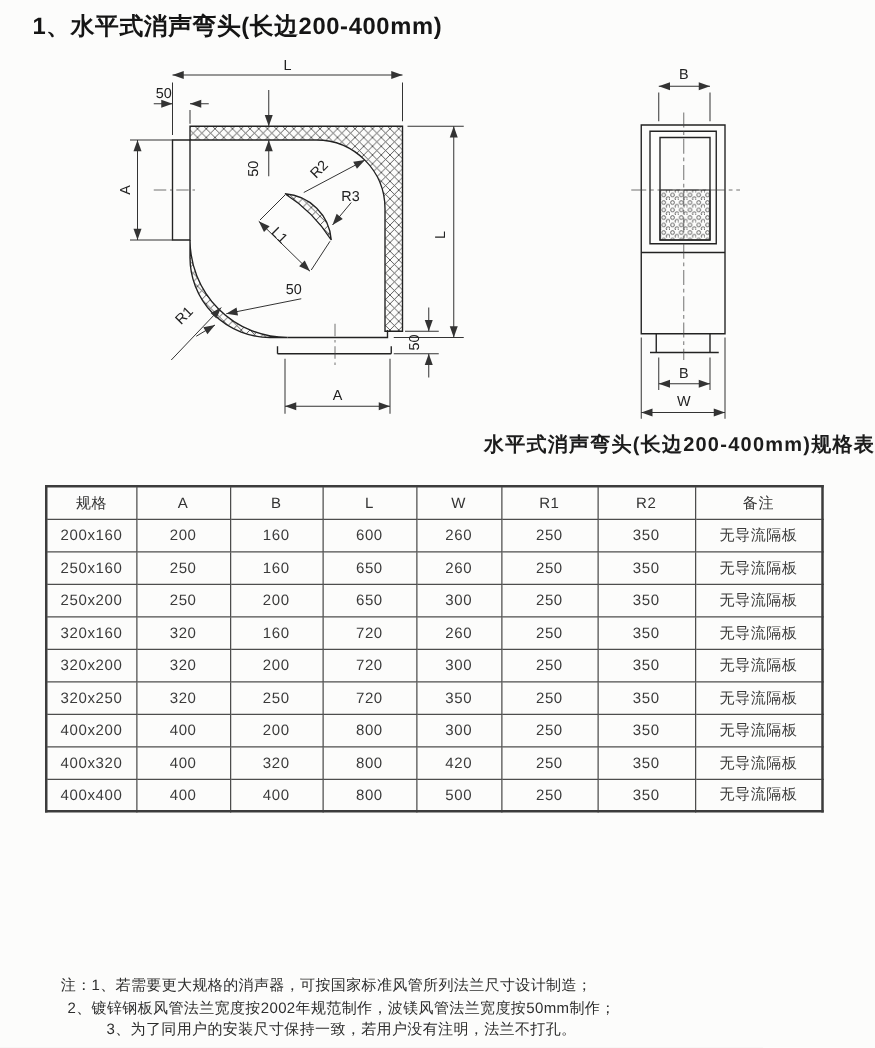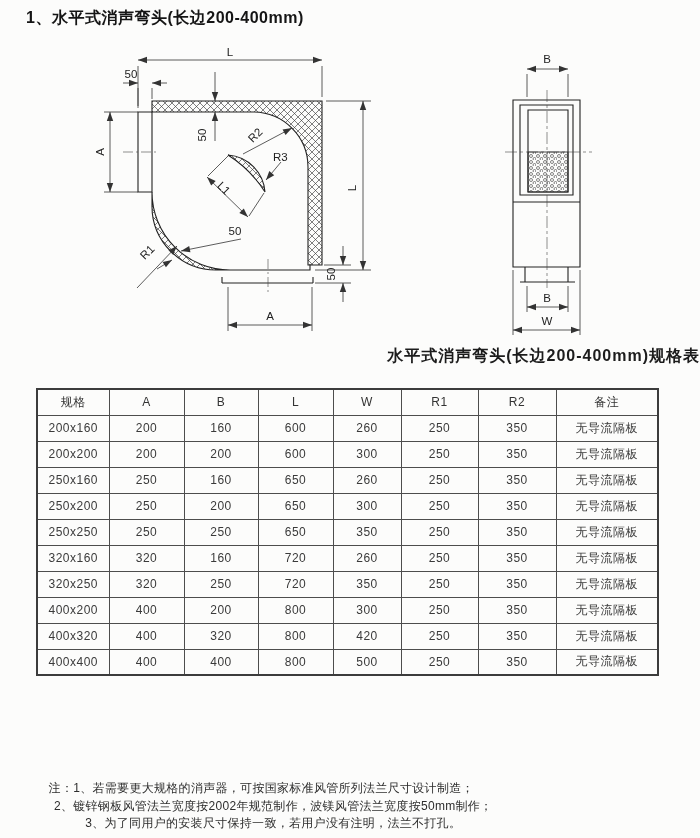--- a/index.html
+++ b/index.html
@@ -3,21 +3,21 @@
 <meta charset="utf-8">
 <style>
   * { margin:0; padding:0; box-sizing:border-box; }
   body { background:#e8e8e8; font-family:"Liberation Sans", sans-serif; }
   #page {
     position:relative; width:700px; height:838px; margin:0 auto;
     background:#fcfcfb; color:#222; overflow:hidden;
   }
   .page-title {
     position:absolute; left:26px; top:8px;
-    font-size:16px; font-weight:bold; color:#151515; letter-spacing:0.5px;
+    font-size:19px; font-weight:bold; color:#151515; letter-spacing:0.5px;
   }
   .drawing { position:absolute; }
   #plan-svg { left:95px; top:40px; }
   #side-svg { left:480px; top:40px; }
   svg text { font-family:"Liberation Sans", sans-serif; font-size:11.5px; fill:#222; }
   .table-title {
     position:absolute; left:0; top:346px; width:700px; text-align:right;
     font-size:16px; font-weight:bold; color:#1c1c1c; letter-spacing:1px;
   }
   table.spec {
@@ -203,70 +203,60 @@
           <td>200x160</td>
           <td>200</td>
           <td>160</td>
           <td>600</td>
           <td>260</td>
           <td>250</td>
           <td>350</td>
           <td>无导流隔板</td>
         </tr>
         <tr>
-          <td>200x200</td>
-          <td>200</td>
-          <td>200</td>
-          <td>600</td>
-          <td>300</td>
-          <td>250</td>
-          <td>350</td>
-          <td>无导流隔板</td>
-        </tr>
-        <tr>
           <td>250x160</td>
           <td>250</td>
           <td>160</td>
           <td>650</td>
           <td>260</td>
           <td>250</td>
           <td>350</td>
           <td>无导流隔板</td>
         </tr>
         <tr>
           <td>250x200</td>
           <td>250</td>
           <td>200</td>
           <td>650</td>
           <td>300</td>
-          <td>250</td>
-          <td>350</td>
-          <td>无导流隔板</td>
-        </tr>
-        <tr>
-          <td>250x250</td>
-          <td>250</td>
-          <td>250</td>
-          <td>650</td>
-          <td>350</td>
           <td>250</td>
           <td>350</td>
           <td>无导流隔板</td>
         </tr>
         <tr>
           <td>320x160</td>
           <td>320</td>
           <td>160</td>
           <td>720</td>
           <td>260</td>
           <td>250</td>
           <td>350</td>
           <td>无导流隔板</td>
         </tr>
         <tr>
+          <td>320x200</td>
+          <td>320</td>
+          <td>200</td>
+          <td>720</td>
+          <td>300</td>
+          <td>250</td>
+          <td>350</td>
+          <td>无导流隔板</td>
+        </tr>
+        <tr>
           <td>320x250</td>
           <td>320</td>
           <td>250</td>
           <td>720</td>
           <td>350</td>
           <td>250</td>
           <td>350</td>
           <td>无导流隔板</td>
         </tr>
         <tr>

